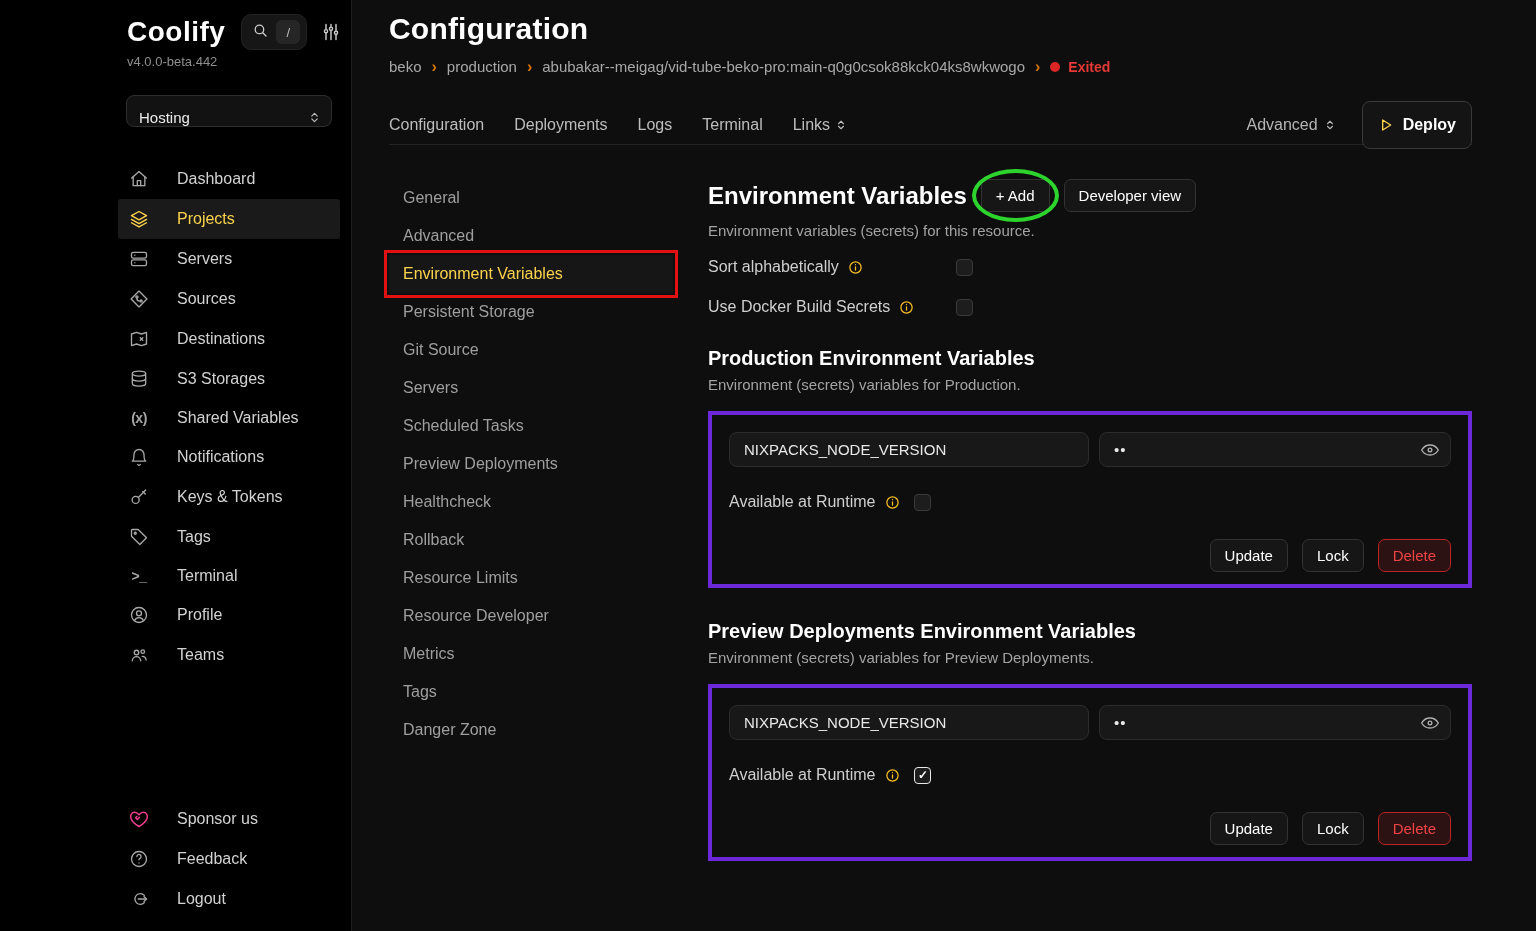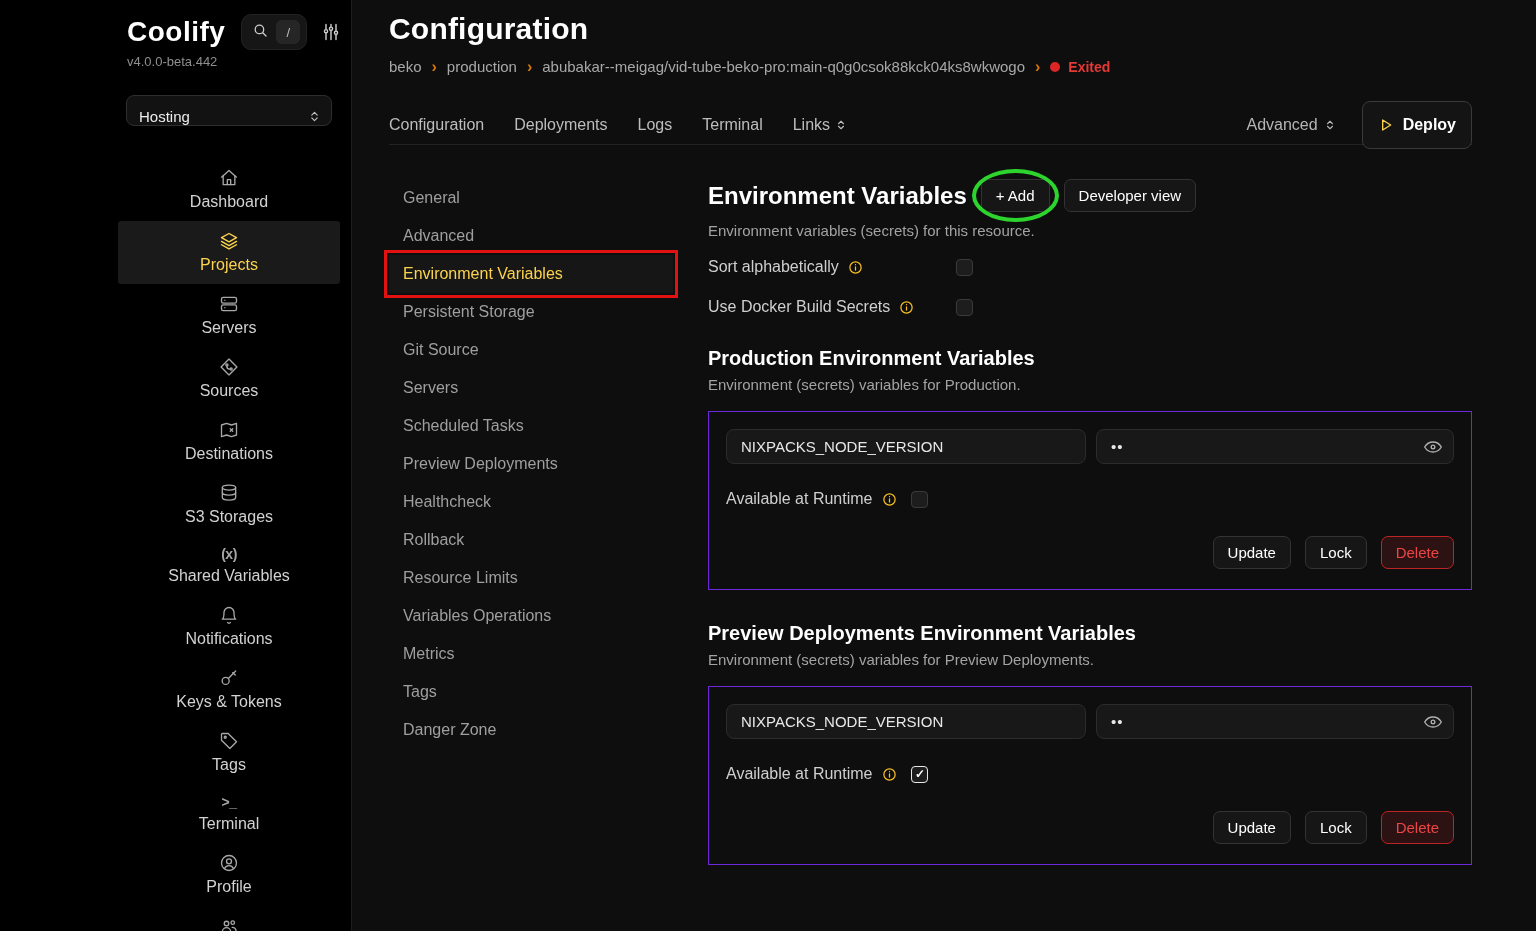--- a/index.html
+++ b/index.html
@@ -16,22 +16,22 @@
     border-radius:10px; display:flex; align-items:center; gap:7px; padding:0 6px 0 10px; cursor:pointer; }
   .slash-chip { width:24px; height:24px; background:#262626; border-radius:6px; color:#bdbdbd;
     font-size:13px; display:flex; align-items:center; justify-content:center; }
   .sliders { margin-left:14px; color:#cfcfcf; cursor:pointer; display:flex; }
   .version { margin:4px 0 0 9px; font-size:13px; color:#8f8f8f; }
   .team-select { margin:26px 0 0 8px; width:206px; height:32px; background:#121212;
     border:1px solid #2e2e2e; border-radius:8px; display:flex; align-items:center;
     padding:12px 10px 0 12px; font-size:15px; color:#ececec; cursor:pointer; }
   .team-select .caret { margin-left:auto; }
   .nav { margin-top:32px; display:flex; flex-direction:column; }
-  .nav-item { display:flex; align-items:center; gap:5px; padding:10px 10px; border-radius:3px;
-    color:#d2d2d2; font-size:16px; cursor:pointer;flex-direction:column; }
+  .nav-item { display:flex; align-items:center; gap:27px; padding:10px 10px; border-radius:3px;
+    color:#d2d2d2; font-size:16px; cursor:pointer; }
   .nav-item .ic { width:22px; display:flex; justify-content:center; color:#a8a8a8; }
   .nav-item.active { background:#1a1a1a; color:#fcd34d; }
   .nav-item.active .ic { color:#fcd34d; }
   .txt-icon { font-size:14px; font-weight:bold; color:inherit; letter-spacing:-0.5px; }
   .nav-footer { margin-top:auto; display:flex; flex-direction:column; padding-bottom:2px; }
   .nav-item.sponsor .ic { color:#ec3e8e; }
   .caret, .caret svg { display:inline-flex; }
 
   
   .main { flex:1; display:flex; flex-direction:column; padding:12px 64px 0 37px; background:#0e0e0e; }
@@ -72,21 +72,21 @@
   .toggle-label-wrap { width:248px; display:flex; align-items:center; gap:9px; }
   .toggle-label { font-size:16px; color:#cfcfcf; }
   .info-icon { color:#fbbf24; display:flex; cursor:pointer; }
   .cb { width:17px; height:17px; border-radius:4px; background:#1d1d1d; border:1px solid #3a3a3a;
     display:flex; align-items:center; justify-content:center; cursor:pointer; }
   .cb[data-checked="true"] { border:1.5px solid #e8e8e8; }
   .cb[data-checked="true"]::after { content:"✓"; color:#fff; font-size:12px; font-weight:bold; }
 
   .section-title { margin-top:28px; font-size:20px; font-weight:800; }
   .section-desc { margin-top:6px; font-size:15px; color:#a3a3a3; }
-  .var-card { margin-top:18px; border:1px solid #6d28d9; padding:17px 17px 20px; }
+  .var-card { margin-top:18px; border:4px solid #6d28d9; padding:17px 17px 12px; }
   .inputs-row { display:flex; gap:10px; }
   .txt-input { height:35px; background:#181818; border:1px solid #2c2c2c; border-radius:8px;
     color:#e8e8e8; font-size:15px; padding:0 14px; font-family:inherit; outline:none; }
   .name-input { width:360px; }
   .value-wrap { flex:1; position:relative; }
   .value-input { width:100%; letter-spacing:1px; padding-right:40px; }
   .eye-btn { position:absolute; right:11px; top:8px; color:#b0b0b0; cursor:pointer; display:flex; }
   .runtime-row { margin-top:26px; display:flex; align-items:center; gap:10px; }
   .runtime-row .cb { margin-left:4px; }
   .actions-row { margin-top:28px; display:flex; justify-content:flex-end; gap:14px; }
@@ -345,21 +345,21 @@
       <div class="subnav-item">Advanced</div>
       <div class="subnav-item active">Environment Variables</div>
       <div class="subnav-item">Persistent Storage</div>
       <div class="subnav-item">Git Source</div>
       <div class="subnav-item">Servers</div>
       <div class="subnav-item">Scheduled Tasks</div>
       <div class="subnav-item">Preview Deployments</div>
       <div class="subnav-item">Healthcheck</div>
       <div class="subnav-item">Rollback</div>
       <div class="subnav-item">Resource Limits</div>
-      <div class="subnav-item">Variables Operations</div>
+      <div class="subnav-item">Resource Developer</div>
       <div class="subnav-item">Metrics</div>
       <div class="subnav-item">Tags</div>
       <div class="subnav-item">Danger Zone</div>
     </div>
 
     <div class="panel">
       <div class="panel-head">
         <span class="panel-title">Environment Variables</span>
         <span class="add-wrap">
           <button class="btn">+ Add</button>

